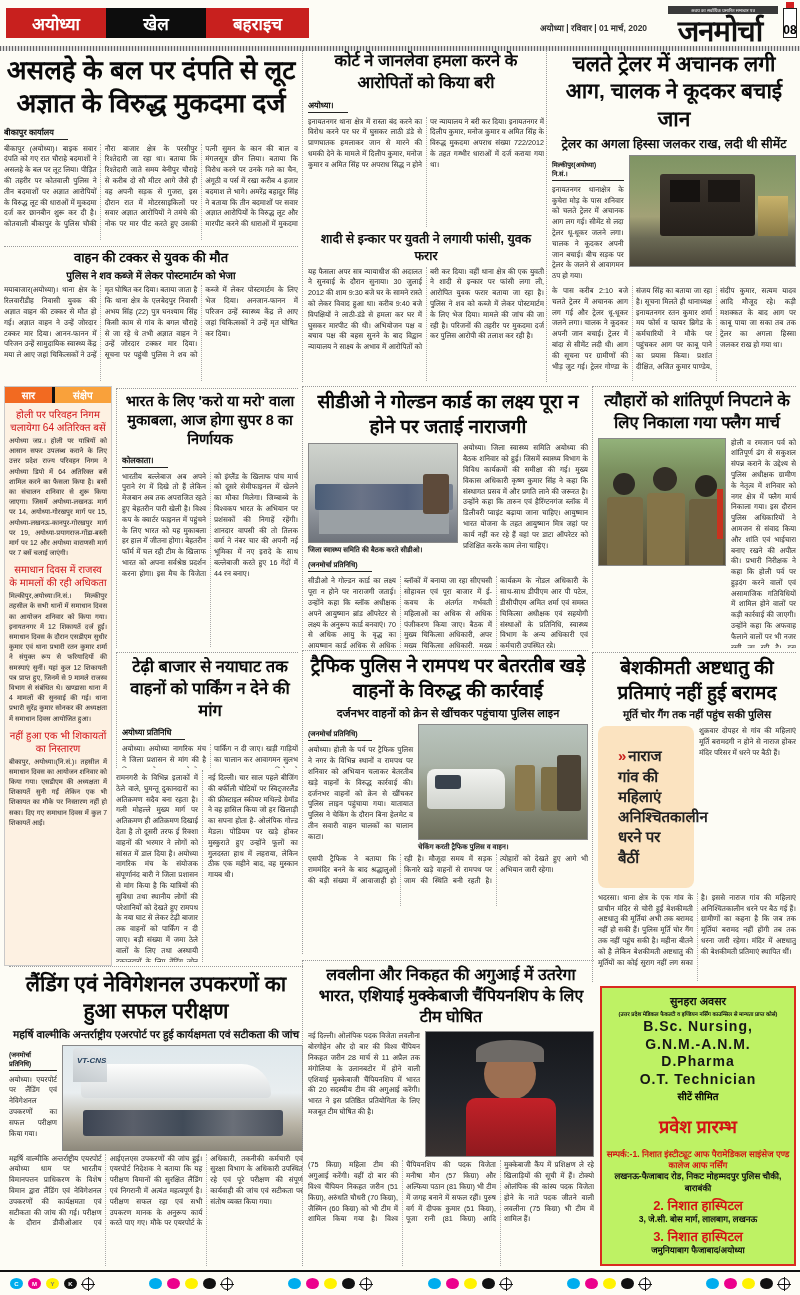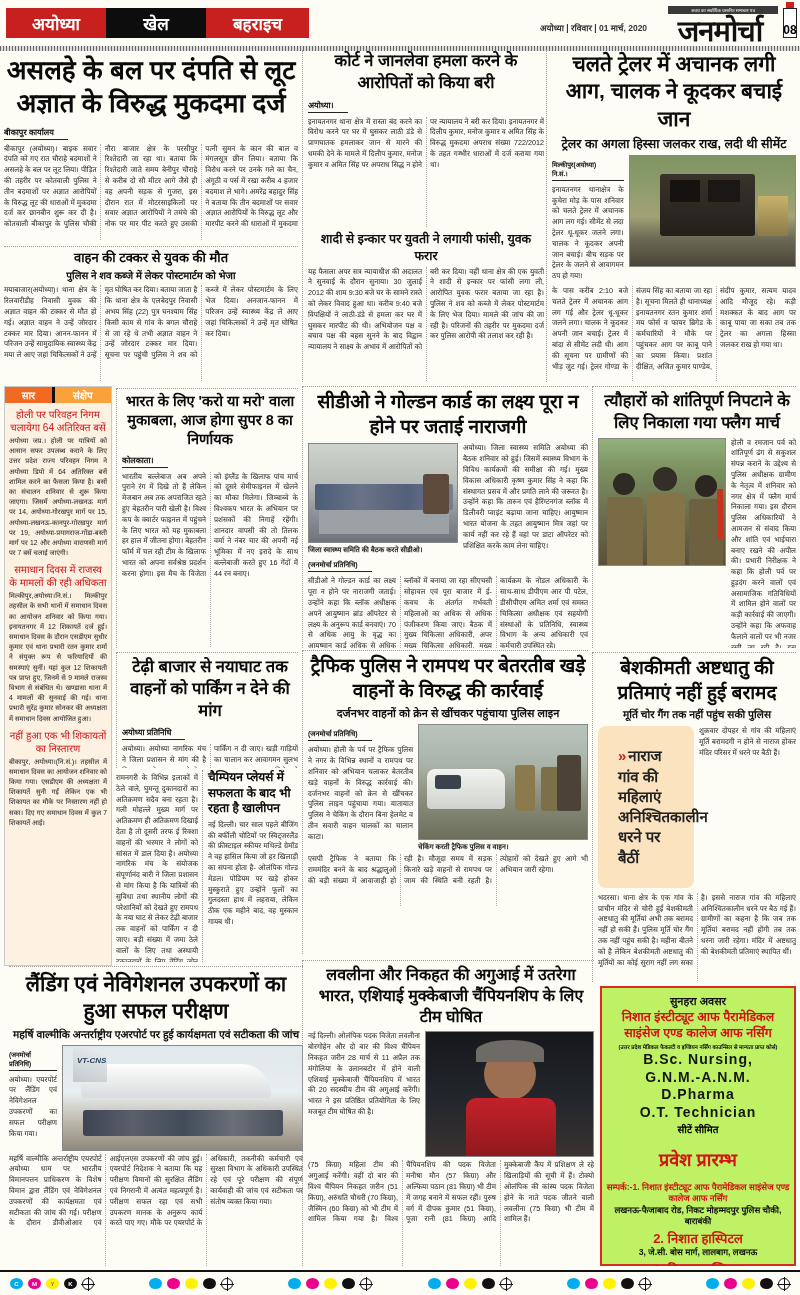--- a/index.html
+++ b/index.html
@@ -201,21 +201,20 @@
   <div class="blk bl bt2" style="left:116px;top:652px;width:182px;height:116px;">
     <div class="h-md">टेढ़ी बाजार से नयाघाट तक वाहनों को पार्किंग न देने की मांग</div>
     <div class="by">अयोध्या प्रतिनिधि</div>
     <div class="bt c2" style="height:52px;">अयोध्या। अयोध्या नागरिक मंच ने जिला प्रशासन से मांग की है कि रामपथ के नया घाट से लेकर टेढ़ी बाजार तक वाहनों की पार्किंग न दी जाए। खड़ी गाड़ियों का चालान कर आवागमन सुलभ बनाया जाए। खाड़ा मिले तो उनका चालान किया जाए, जिससे आवागमन सभी के लिए सुलभ हो सके।</div>
   </div>
   <div class="blk" style="left:116px;top:770px;width:82px;height:192px;">
     <div class="bt">रामनगरी के विभिन्न इलाकों में ठेले वाले, घुमन्तू दुकानदारों का अतिक्रमण सदैव बना रहता है। गली मोहल्ले मुख्य मार्ग पर अतिक्रमण ही अतिक्रमण दिखाई देता है तो दूसरी तरफ ई रिक्शा वाहनों की भरमार ने लोगों को सांसत में डाल दिया है। अयोध्या नागरिक मंच के संयोजक संपूर्णानंद बारी ने जिला प्रशासन से मांग किया है कि यात्रियों की सुविधा तथा स्थानीय लोगों की परेशानियों को देखते हुए रामपथ के नया घाट से लेकर टेढ़ी बाजार तक वाहनों को पार्किंग न दी जाए। बड़ी संख्या में जमा ठेले वालों के लिए तथा अस्थायी दुकानदारों के लिए वेंडिंग जोन बनाकर इन्हें अलग मुख्य मार्ग से व्यवस्थित किया जाए।</div>
   </div>
 
   <div class="blk bl" style="left:202px;top:770px;width:96px;height:192px;">
-    <div class="h-sm" style="font-size:12px;text-align:left;">चैम्पियन प्लेयर्स में सफलता के बाद भी रहता है खालीपन</div>
     <div class="bt">नई दिल्ली। चार साल पहले बीजिंग की बर्फीली चोटियों पर स्विट्जरलैंड की फ्रीस्टाइल स्कीयर मथिल्डे ग्रेमॉड ने वह हासिल किया जो हर खिलाड़ी का सपना होता है- ओलंपिक गोल्ड मेडल। पोडियम पर खड़े होकर मुस्कुराते हुए उन्होंने फूलों का गुलदस्ता हाथ में लहराया, लेकिन ठीक एक महीने बाद, वह मुस्कान गायब थी।</div>
   </div>
 
   <div class="blk bl bt2" style="left:302px;top:650px;width:286px;height:304px;">
     <div class="h-lg" style="font-size:19px;">ट्रैफिक पुलिस ने रामपथ पर बेतरतीब खड़े वाहनों के विरुद्ध की कार्रवाई</div>
     <div class="deck-sm" style="font-size:11px;">दर्जनभर वाहनों को क्रेन से खींचकर पहुंचाया पुलिस लाइन</div>
     <div style="display:flex;gap:5px;margin-top:4px;">
       <div style="width:105px;">
         <div class="by" style="font-size:7px;">(जनमोर्चा प्रतिनिधि)</div>
         <div class="bt">अयोध्या। होली के पर्व पर ट्रैफिक पुलिस ने नगर के विभिन्न स्थानों व रामपथ पर शनिवार को अभियान चलाकर बेतरतीब खड़े वाहनों के विरुद्ध कार्रवाई की। दर्जनभर वाहनों को क्रेन से खींचकर पुलिस लाइन पहुंचाया गया। यातायात पुलिस ने चेकिंग के दौरान बिना हेलमेट व तीन सवारी वाहन चालकों का चालान काटा।</div>
@@ -274,21 +273,20 @@
         <div class="band" style="left:50px;top:8px;width:68px;height:22px;background:#6e6a66;border-radius:50% 50% 0 0;"></div>
         <div class="band" style="left:40px;top:66px;width:90px;height:60px;background:linear-gradient(180deg,#c32128,#8e191e);border-radius:10px 10px 0 0;"></div>
       </div>
     </div>
     <div class="bt c3" style="height:118px;">(75 किग्रा) महिला टीम की अगुआई करेंगी। वहीं दो बार की विश्व चैंपियन निकहत जरीन (51 किग्रा), अरुंधति चौधरी (70 किग्रा), जैस्मिन (60 किग्रा) को भी टीम में शामिल किया गया है। विश्व चैंपियनशिप की पदक विजेता मनीषा मौन (57 किग्रा) और अल्फिया पठान (81 किग्रा) भी टीम में जगह बनाने में सफल रहीं। पुरुष वर्ग में दीपक कुमार (51 किग्रा), पूजा रानी (81 किग्रा) आदि मुक्केबाजी कैंप में प्रशिक्षण ले रहे खिलाड़ियों की सूची में हैं। टोक्यो ओलंपिक की कांस्य पदक विजेता होने के नाते पदक जीतने वाली लवलीना (75 किग्रा) भी टीम में शामिल हैं।</div>
   </div>
 
   <div class="blk" style="left:600px;top:986px;width:196px;height:280px;">
     <div class="ad" style="height:100%;">
       <div class="ad-top">सुनहरा अवसर</div>
-      <div class="ad-inst">निशात इंस्टीट्यूट आफ पैरामेडिकल साइंसेज एण्ड कालेज आफ नर्सिंग</div>
       <div class="ad-accr">(उत्तर प्रदेश मेडिकल फैकल्टी व इण्डियन नर्सिंग काउन्सिल से मान्यता प्राप्त कोर्स)</div>
       <div class="ad-course">B.Sc. Nursing,</div>
       <div class="ad-course">G.N.M.-A.N.M.</div>
       <div class="ad-course">D.Pharma</div>
       <div class="ad-course">O.T. Technician</div>
       <div class="ad-seats">सीटें सीमित</div>
       <div class="ad-adm">प्रवेश प्रारम्भ</div>
       <div class="ad-c1">सम्पर्क:-1. निशात इंस्टीट्यूट आफ पैरामेडिकल साइंसेज एण्ड कालेज आफ नर्सिंग</div>
       <div class="ad-addr">लखनऊ-फैजाबाद रोड, निकट मोहम्मदपुर पुलिस चौकी, बाराबंकी</div>
       <div class="ad-h2">2. निशात हास्पिटल</div>

